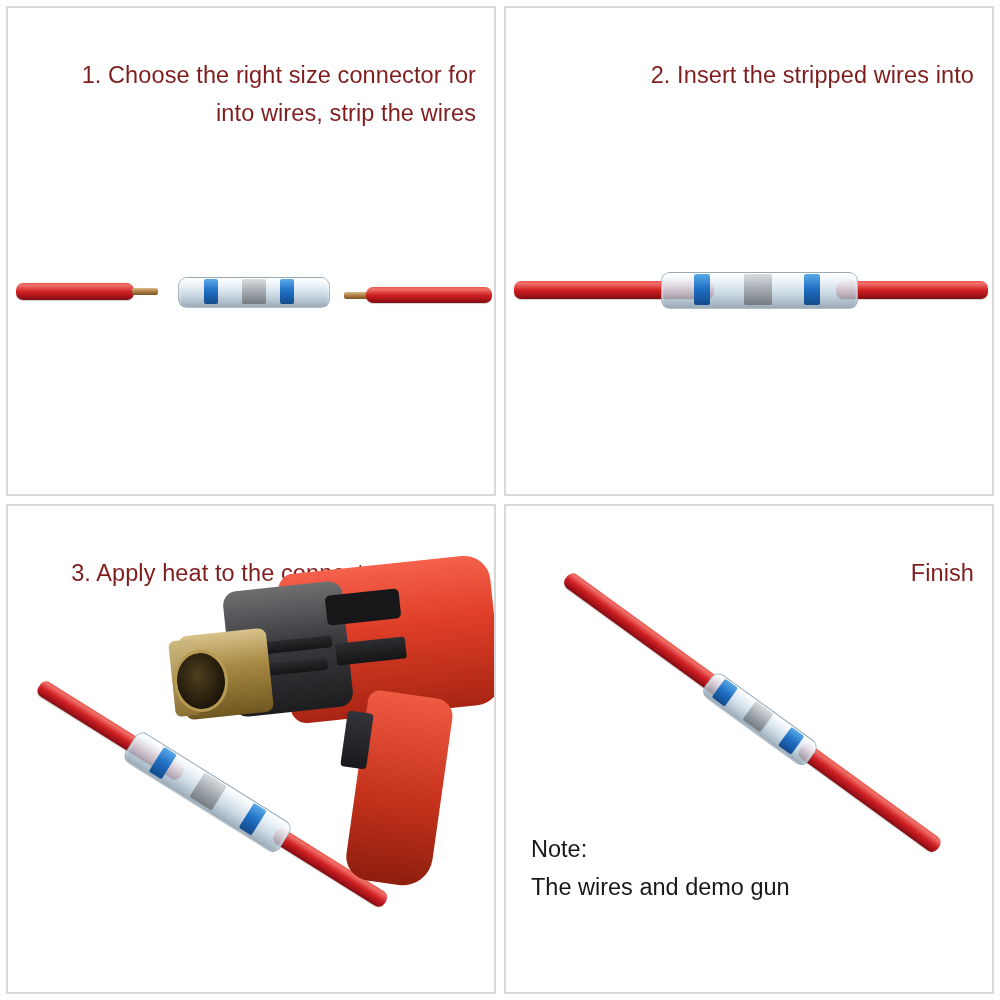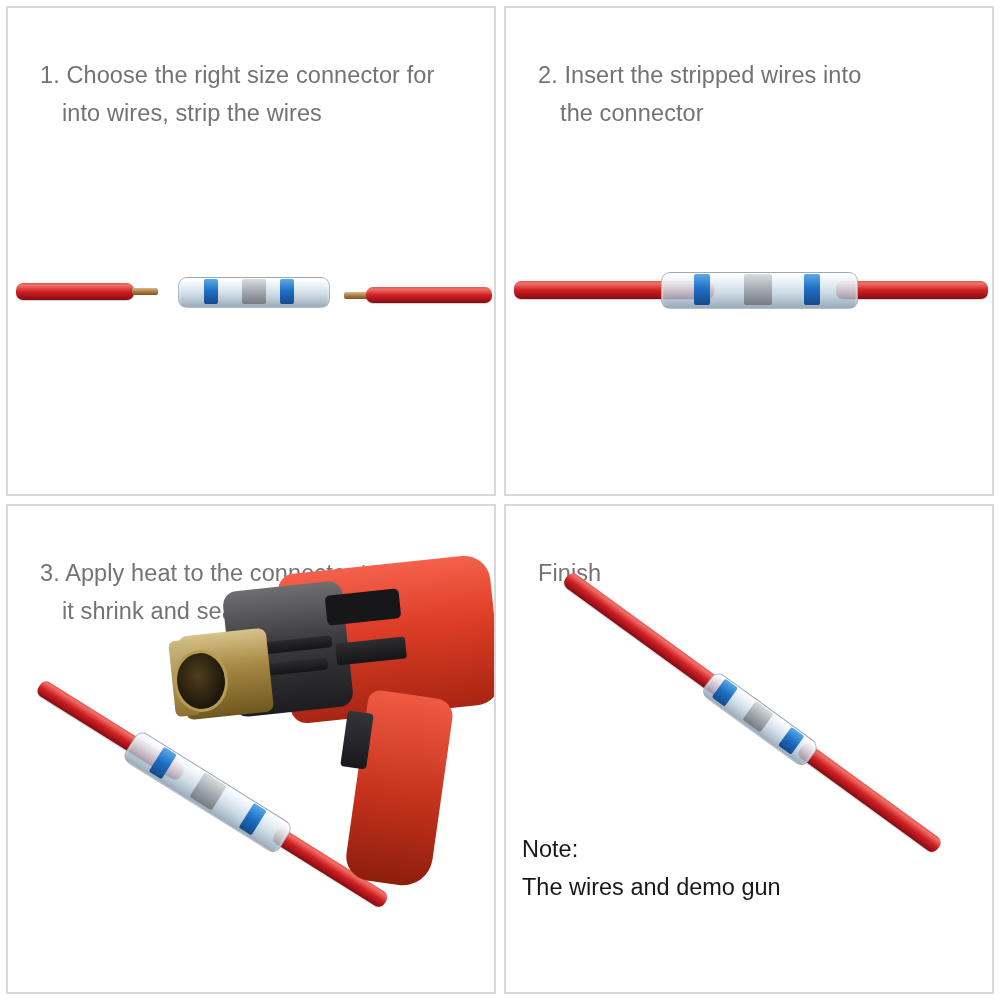--- a/index.html
+++ b/index.html
@@ -38,32 +38,33 @@
     box-sizing: border-box;
     overflow: hidden;
   }
   .caption {
     position: absolute;
     left: 32px;
     top: 48px;
     right: 18px;
     font-size: 23.5px;
     line-height: 1.62;
-    color: #737373;
+    color: #7f1d1d;
     letter-spacing: 0.1px;
+    text-align: right;
   }
   .caption .ln {
     display: block;
     white-space: nowrap;
   }
   .caption .ln.indent { padding-left: 22px; }
 
   .note {
     position: absolute;
-    left: 16px;
+    left: 25px;
     bottom: 86px;
     right: 14px;
     font-size: 23.5px;
     line-height: 1.62;
     color: #181818;
   }
   .note .ln { display: block; white-space: nowrap; }
 
   
   .art { position: absolute; inset: 0; }
@@ -184,21 +185,20 @@
         <div class="band-blue" style="left:272px; top:271px; width:14px; height:25px;"></div>
 
         <div class="wire-tip" style="left:336px; top:284px; width:26px; height:7px;"></div>
         <div class="wire" style="left:358px; top:279px; width:126px; height:16px;"></div>
       </div>
     </div>
 
     <div class="panel">
       <div class="caption">
         <span class="ln">2. Insert the stripped wires into</span>
-        <span class="ln indent">the connector</span>
       </div>
 
       <div class="art">
         <div class="wire" style="left:8px; top:273px; width:200px; height:18px;"></div>
         <div class="wire" style="left:330px; top:273px; width:152px; height:18px;"></div>
         <div class="sleeve" style="left:155px; top:264px; width:195px; height:35px;"></div>
         <div class="band-blue" style="left:188px; top:266px; width:16px; height:31px;"></div>
         <div class="band-solder" style="left:238px; top:266px; width:28px; height:31px;"></div>
         <div class="band-blue" style="left:298px; top:266px; width:16px; height:31px;"></div>
       </div>

